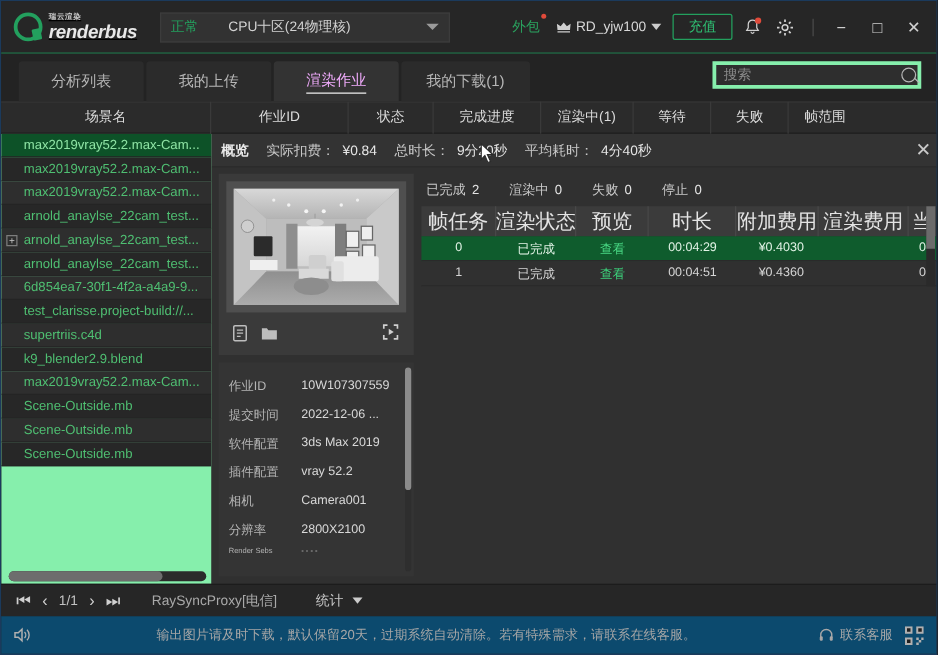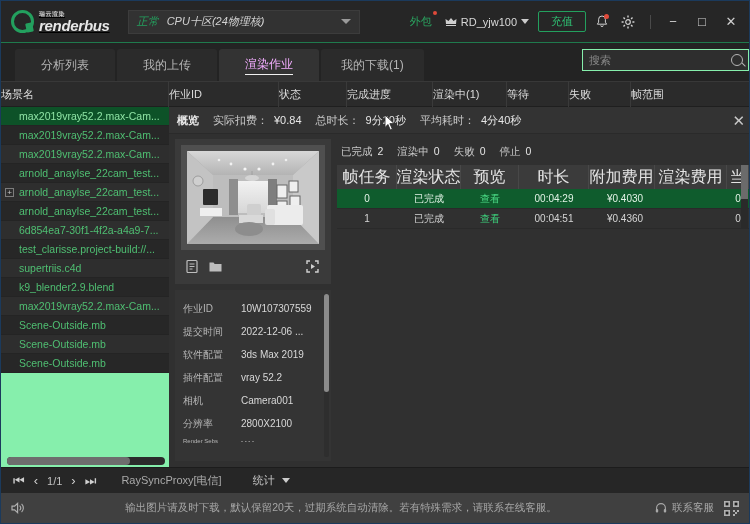--- a/index.html
+++ b/index.html
@@ -44,23 +44,22 @@
     display: block; margin-bottom: 1px; font-weight: bold;
   }
   .logo-en {
     font-size: 15px; color: #e8e8e8; font-weight: bold;
     font-style: italic; letter-spacing: -.3px; display: block;
   }
   .node-select {
     margin-left: 18px; height: 24px; width: 232px;
     background: #323232; border: 1px solid #3c3c3c;
     display: flex; align-items: center; padding: 0 8px;
-    font-size: 11px; color: #d2d2d2; gap: 8px;
+    font-size: 11px; color: #d2d2d2; gap: 24px;
     position: relative;
-    font-style: italic;
   }
   .node-status { color: #24a05e; font-size: 11px; }
   .node-caret {
     position: absolute; right: 8px;
     width: 0; height: 0;
     border-left: 5px solid transparent; border-right: 5px solid transparent;
     border-top: 5px solid #9a9a9a;
   }
   .tb-right {
     margin-left: auto; display: flex; align-items: center; gap: 9px;
@@ -107,23 +106,23 @@
   .tab {
     height: 32px; min-width: 100px; padding: 0 20px;
     display: flex; align-items: center; justify-content: center;
     font-size: 12px; color: #b6b6b6;
     background: #2b2b2b; margin-right: 2px;
     border-radius: 3px 3px 0 0;
   }
   .tab.active { background: #333333; color: #f0abfc; }
   .tab.active .tab-label { border-bottom: 1px solid #f0f0f0; padding-bottom: 1px; }
   .search-box {
-    position: absolute; right: 0; top: 6px;
+    position: absolute; right: 12px; top: 6px;
     width: 167px; height: 22px;
-    background: #2e2e2e; border: 1px solid #86efac;
+    background: #2e2e2e; border: 3px solid #86efac;
     display: flex; align-items: center; padding: 0 6px;
   }
   .search-box input {
     flex: 1; background: transparent; border: 0; outline: none;
     color: #c8c8c8; font-size: 11px;
     font-family: "Liberation Sans", sans-serif;
   }
   .search-box input::placeholder { color: #8a8a8a; }
   .mag {
     width: 12px; height: 12px; border: 1.4px solid #b5b5b5;
@@ -136,21 +135,21 @@
   }
 
   
   .colhead {
     height: 26px; min-height: 26px; background: #2b2b2b;
     display: flex; align-items: center;
     border-top: 1px solid #383838; border-bottom: 1px solid #1f1f1f;
     font-size: 11px; color: #dcdcdc;
   }
   .colhead .ch {
-    border-right: 1px solid #3a3a3a;
+    text-align: center; border-right: 1px solid #3a3a3a;
     height: 26px; line-height: 26px; overflow: hidden; white-space: nowrap;
   }
   .colhead .ch:last-child { border-right: 0; }
 
   
   .body { flex: 1; display: flex; position: relative; overflow: hidden; }
 
   
   .joblist {
     width: 168px; min-width: 168px; background: #86efac;
@@ -226,21 +225,21 @@
   }
   .info-scroll .thumb {
     position: absolute; left: 0; top: 0; width: 5px; height: 60%;
     background: #8b8b8b; border-radius: 3px;
   }
 
   
   .dr { flex: 1; display: flex; flex-direction: column; background: #303030; overflow: hidden; }
   .frame-stats {
     height: 26px; display: flex; align-items: center;
-    font-size: 10.5px; color: #cacaca; gap: 14px; padding-left: 4px;
+    font-size: 10.5px; color: #cacaca; gap: 24px; padding-left: 4px;
   }
   .frame-stats .st b { font-weight: normal; color: #e4e4e4; margin-left: 5px; }
   .frame-search {
     margin-left: auto; margin-right: 14px;
     width: 120px; height: 19px; background: #2d2d2d;
     border: 1px solid #4c4c4c; display: flex; align-items: center; padding: 0 5px;
   }
   .frame-search input {
     flex: 1; background: transparent; border: 0; outline: none;
     color: #c8c8c8; font-size: 10px; font-family: "Liberation Sans", sans-serif;
@@ -281,21 +280,21 @@
     height: 26px; min-height: 26px; background: #262626;
     display: flex; align-items: center; padding: 0 12px;
     font-size: 11px; color: #c0c0c0; gap: 9px;
     border-top: 1px solid #1c1c1c;
   }
   .pg { color: #d0d0d0; font-size: 13px; line-height: 1; }
   .pg-num { font-size: 11px; color: #c2c2c2; }
   .proxy { margin-left: 16px; color: #a9a9a9; font-size: 11px; }
   .stat-dd { margin-left: 22px; display: flex; align-items: center; gap: 7px; color: #c6c6c6; }
   .noticebar {
-    height: 30px; min-height: 30px; background: #404040;
+    height: 30px; min-height: 30px; background: #0c4a6e;
     display: flex; align-items: center; padding: 0 10px;
     font-size: 10.5px; color: #a6a6a6; position: relative;
   }
   .speaker { width: 16px; height: 14px; }
   .notice-text { margin: 0 auto; }
   .support { display: flex; align-items: center; gap: 5px; color: #a8a8a8; font-size: 10.5px; }
   .qr { width: 15px; height: 15px; }
   .cursor-arrow { position: absolute; pointer-events: none; }
 </style>
 </head>
@@ -403,21 +402,21 @@
         <span>arnold_anaylse_22cam_test...</span>
       </div>
       <div class="job-row">
         <span class="expander">+</span>
         <span>arnold_anaylse_22cam_test...</span>
       </div>
       <div class="job-row">
         <span>arnold_anaylse_22cam_test...</span>
       </div>
       <div class="job-row">
-        <span>6d854ea7-30f1-4f2a-a4a9-7...</span>
+        <span>6d854ea7-30f1-4f2a-a4a9-9...</span>
       </div>
       <div class="job-row">
         <span>test_clarisse.project-build://...</span>
       </div>
       <div class="job-row">
         <span>supertriis.c4d</span>
       </div>
       <div class="job-row">
         <span>k9_blender2.9.blend</span>
       </div>

